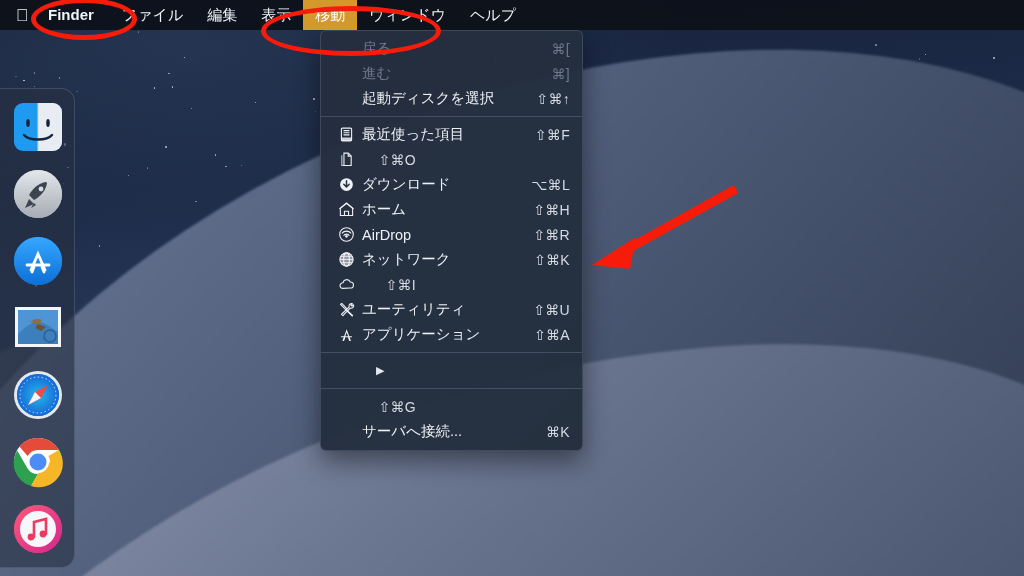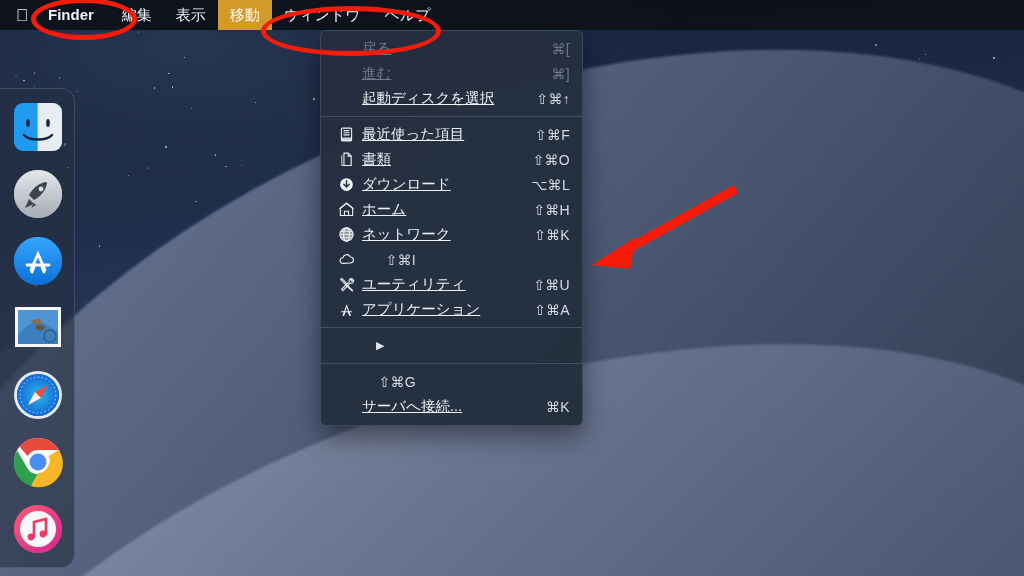--- a/index.html
+++ b/index.html
@@ -89,21 +89,21 @@
     color:#eef1f6; font-size:14.5px; white-space:nowrap;
   }
   .mi.disabled{ color:#70798b; }
   .mi.selected{ background:#d39a2b; color:#ffffff; }
   .mi-icon{
     width:22px; min-width:22px; height:18px;
     display:flex; align-items:center; justify-content:center;
     margin-right:5px;
   }
   .mi-icon svg{ display:block; }
-  .mi-label{ flex:1; overflow:hidden;text-decoration:underline; }
+  .mi-label{ flex:1; overflow:hidden; }
   .mi-key{
     font-size:14px; color:#d6dbe4; letter-spacing:.3px;
     margin-left:14px; text-align:right; min-width:40px;
   }
   .mi.disabled .mi-key{ color:#70798b; }
   .mi.selected .mi-key{ color:#ffffff; }
   .mi-arrow{ font-size:11px; color:#e4e8f0; margin-left:14px; }
   .sep{ height:1px; background:rgba(140,155,180,.30); margin:5px 0; }
   .no-icon{ padding-left:41px; }
 
@@ -286,20 +286,21 @@
   <div class="dune dune1"></div>
 
   <div class="dune dune2"></div>
 
 </div>
 
 <div id="menubar">
   <div id="apple-logo"></div>
   <div id="menubar-items" style="display:flex;align-items:center;">
       <div class="mb-item app">Finder</div>
+      <div class="mb-item">ファイル</div>
       <div class="mb-item">編集</div>
       <div class="mb-item">表示</div>
       <div class="mb-item active">移動</div>
       <div class="mb-item">ウィンドウ</div>
       <div class="mb-item">ヘルプ</div>
     </div>
 </div>
 
 <div id="menu-panel">
     <div class="mi disabled no-icon">
@@ -327,21 +328,20 @@
       <span class="mi-key">⇧⌘F</span>
     </div>
     <div class="mi">
       <span class="mi-icon">
         <svg width="17" height="17" viewBox="0 0 20 20" fill="none" stroke="currentColor" stroke-width="1.3">
           <path d="M7 2.5h5l3.5 3.5v11H7z"></path>
           <path d="M12 2.5V6h3.5"></path>
           <path d="M4.5 5v12h8.5" opacity=".8"></path>
         </svg>
       </span>
-      <span class="mi-label">書類</span>
       <span class="mi-key">⇧⌘O</span>
     </div>
     <div class="mi">
       <span class="mi-icon">
         <svg width="17" height="17" viewBox="0 0 20 20" fill="none" stroke="currentColor" stroke-width="1.3">
           <circle cx="10" cy="10" r="7.5" fill="currentColor" stroke="none"></circle>
           <path d="M10 5.5v7M6.8 9.6L10 12.9l3.2-3.3" stroke="#242e3e" stroke-width="1.7" stroke-linecap="round" stroke-linejoin="round"></path>
         </svg>
       </span>
       <span class="mi-label">ダウンロード</span>
@@ -350,20 +350,32 @@
     <div class="mi">
       <span class="mi-icon">
         <svg width="17" height="17" viewBox="0 0 20 20" fill="none" stroke="currentColor" stroke-width="1.3">
           <path d="M10 2.8L2.8 8.6V17h14.4V8.6z"></path>
           <path d="M7.6 17v-5h4.8v5"></path>
           <path d="M1.6 9.2L10 2.4l8.4 6.8"></path>
         </svg>
       </span>
       <span class="mi-label">ホーム</span>
       <span class="mi-key">⇧⌘H</span>
+    </div>
+    <div class="mi">
+      <span class="mi-icon">
+        <svg width="17" height="17" viewBox="0 0 20 20" fill="none" stroke="currentColor" stroke-width="1.3">
+          <circle cx="10" cy="10" r="8"></circle>
+          <circle cx="10" cy="12.2" r="1.6" fill="currentColor" stroke="none"></circle>
+          <path d="M6.6 11.4a4 4 0 0 1 6.8 0"></path>
+          <path d="M4.6 8.6a7 7 0 0 1 10.8 0"></path>
+        </svg>
+      </span>
+      <span class="mi-label">AirDrop</span>
+      <span class="mi-key">⇧⌘R</span>
     </div>
     <div class="mi">
       <span class="mi-icon">
         <svg width="17" height="17" viewBox="0 0 20 20" fill="none" stroke="currentColor" stroke-width="1.3">
           <circle cx="10" cy="10" r="7.8" fill="currentColor" stroke="none" opacity=".55"></circle>
           <circle cx="10" cy="10" r="7.8"></circle>
           <ellipse cx="10" cy="10" rx="3.4" ry="7.8"></ellipse>
           <path d="M2.4 10h15.2M3.6 6.3h12.8M3.6 13.7h12.8" stroke-width="1"></path>
         </svg>
       </span>

